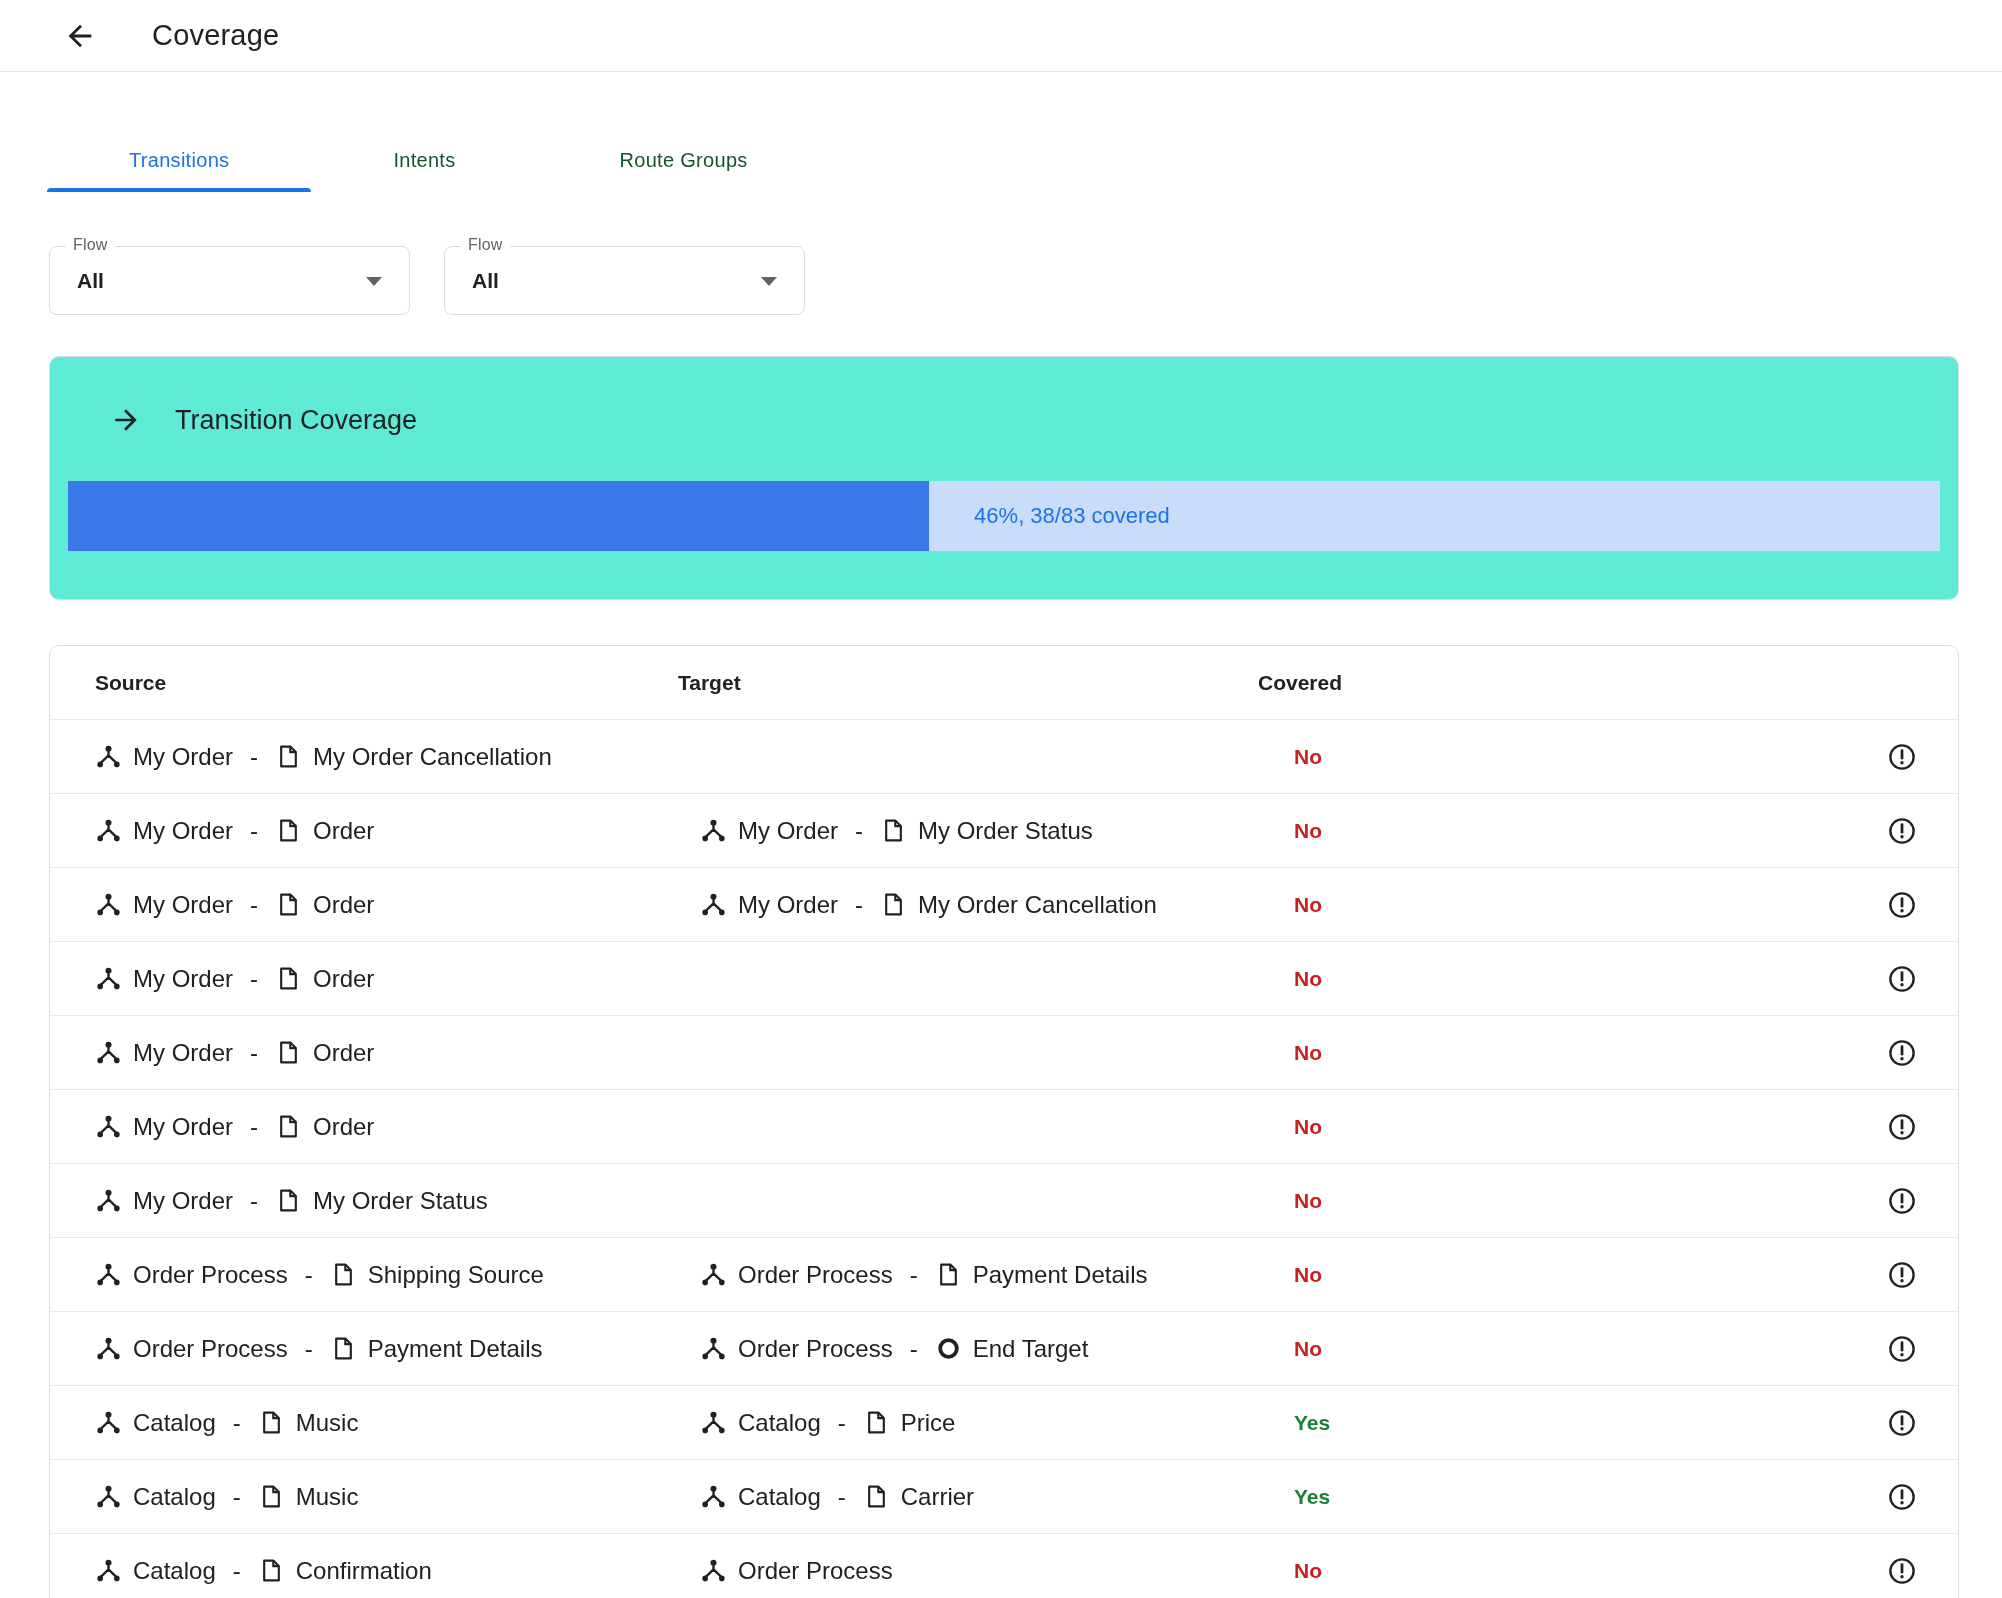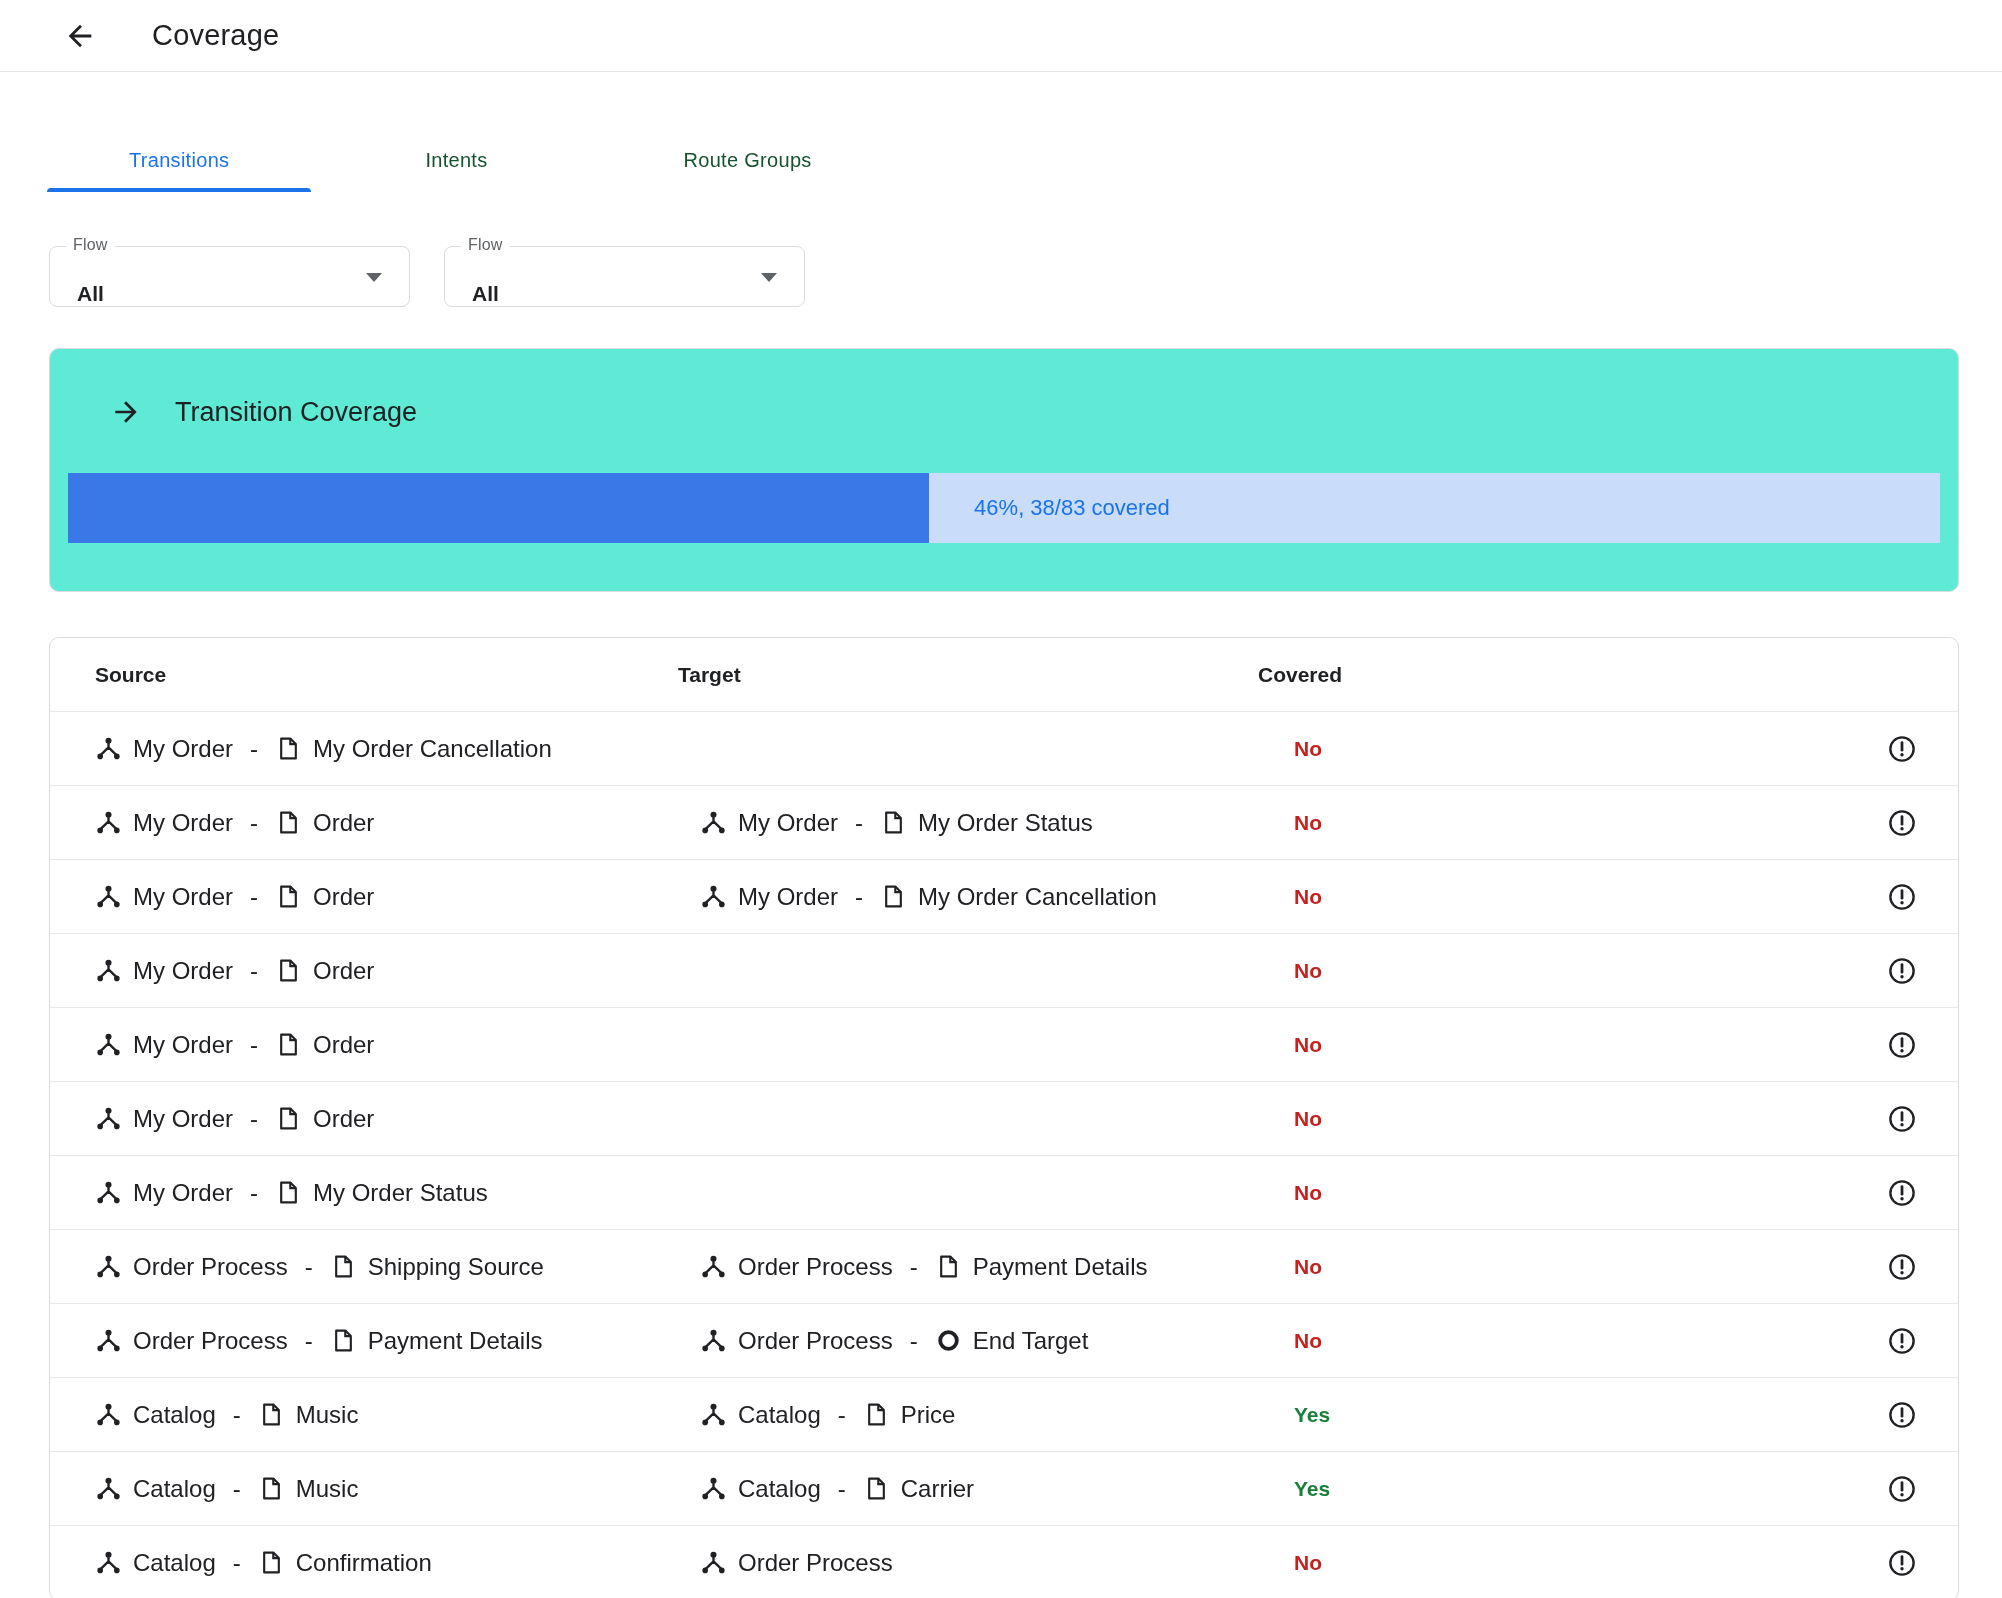--- a/index.html
+++ b/index.html
@@ -7,32 +7,32 @@
               font-family:"Liberation Sans", sans-serif; color:#202124; }
 
   
   .appbar { height:72px; display:flex; align-items:center; padding-left:58px;
             border-bottom:1px solid #e3e5e8; background:#fff; }
   .back-btn { width:44px; height:44px; display:flex; align-items:center; justify-content:center;
               border:none; background:transparent; cursor:pointer; }
   .page-title { font-size:29px; font-weight:400; color:#202124; margin-left:50px; letter-spacing:.2px; }
 
   
-  .tabs { display:flex; margin:56px 0 0 47px;gap:32px; }
+  .tabs { display:flex; margin:56px 0 0 47px; }
   .tab { position:relative; height:64px; padding:0 82px; display:flex; align-items:center;
          justify-content:center; font-size:20px; font-weight:500; color:#14532d;
          letter-spacing:.3px; cursor:pointer; }
   .tab.active { color:#1a73e8; }
   .tab-underline { position:absolute; left:0; right:0; bottom:0; height:4px;
                    background:#1a73e8; border-radius:4px 4px 0 0; }
 
   
   .filters { display:flex; gap:34px; margin:54px 0 0 49px; }
-  .select-box { position:relative; width:361px; height:61px; border:1px solid #dadce0;
-                border-radius:8px; display:flex; align-items:flex-end; padding:0 27px;
+  .select-box { position:relative; width:361px; height:69px; border:1px solid #dadce0;
+                border-radius:8px; display:flex; align-items:center; padding:0 27px;
                 background:#fff; cursor:pointer; }
   .select-label { position:absolute; top:-11px; left:16px; background:#fff; padding:0 7px;
                   font-size:16px; color:#5f6368; letter-spacing:.2px; }
   .select-value { font-size:21px; font-weight:700; color:#202124; }
   .select-arrow { position:absolute; right:27px; top:50%; margin-top:-4px; width:0; height:0;
                   border-left:8px solid transparent; border-right:8px solid transparent;
                   border-top:9px solid #5f6368; }
 
   
   .coverage-card { margin:41px 43px 0 49px; border:1px solid #dadce0; border-radius:10px;

